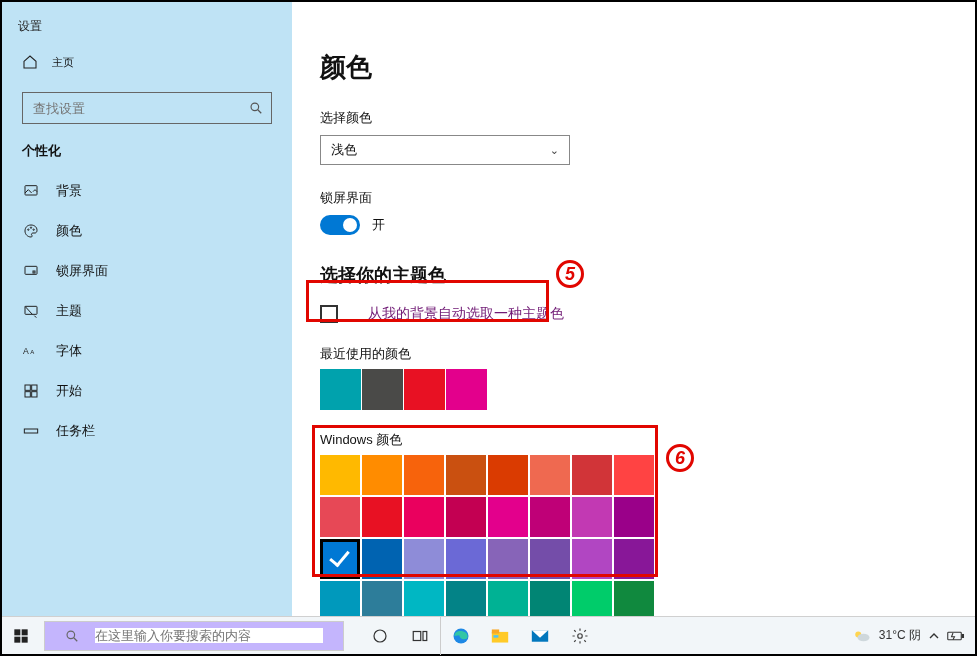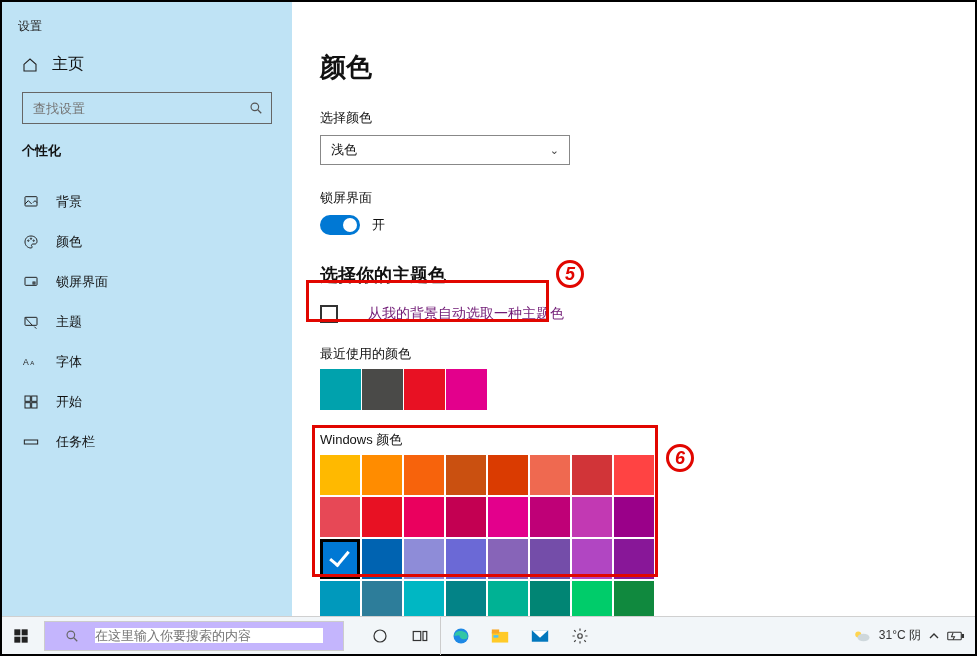--- a/index.html
+++ b/index.html
@@ -4,30 +4,30 @@
 <style>
 * { box-sizing: border-box; margin: 0; padding: 0; font-family: "Microsoft YaHei", "Segoe UI", sans-serif; }
 html, body { width: 977px; height: 656px; overflow: hidden; background: #fff; }
 
 .frame { position: relative; width: 977px; height: 656px; border: 2px solid #000; background: #fff; }
 
 .sidebar { position: absolute; left: 0; top: 0; width: 328px; height: 616px; background: #bfe3f5; }
 .sidebar .app-title { position: absolute; left: 16px; top: 16px; font-size: 12px; color: #222; }
 .sidebar .home-row { position: absolute; left: 20px; top: 52px; display: flex; align-items: center; gap: 14px; cursor: pointer; }
 .sidebar .home-row .icon { width: 16px; height: 16px; display: flex; align-items: center; justify-content: center; }
-.sidebar .home-row span.lbl { font-size: 16px; color: #111; }
+.sidebar .home-row span.lbl { font-size: 11px; color: #111; }
 
 .search-box { position: absolute; left: 20px; top: 90px; width: 250px; height: 32px; border: 1px solid #666; background: #bfe3f5; display: flex; align-items: center; }
 .search-box input { flex: 1; background: transparent; border: none; outline: none; padding: 0 10px; font-size: 13px; color: #555; }
 .search-box .sicon { width: 30px; display: flex; align-items: center; justify-content: center; }
 
 .section-title { position: absolute; left: 20px; top: 140px; font-size: 13px; font-weight: bold; color: #111; }
 
 .nav { position: absolute; left: 0; top: 180px; width: 100%; }
-.nav-item { display: flex; align-items: center; gap: 16px; height: 40px; padding-left: 20px; cursor: pointer; font-size: 13px; color: #111; }
+.nav-item { display: flex; align-items: flex-start; gap: 16px; height: 40px; padding-left: 20px; cursor: pointer; font-size: 13px; color: #111; }
 .nav-item .icon { width: 18px; height: 18px; display: flex; align-items: center; justify-content: center; }
 
 .main { position: absolute; left: 290px; top: 0; right: 0; height: 616px; background: #fff; padding: 48px 28px 0 28px; overflow: hidden; }
 .main h1 { font-size: 26px; font-weight: 600; color: #111; margin-bottom: 24px; }
 .field-label { font-size: 13px; color: #111; margin-bottom: 8px; display: block; }
 
 .select-box { width: 250px; height: 30px; border: 1px solid #888; display: flex; align-items: center; justify-content: space-between; padding: 0 10px; font-size: 13px; color: #111; cursor: pointer; margin-bottom: 24px; }
 .select-box .chev { font-size: 11px; color: #444; }
 
 .toggle-row { display: flex; align-items: center; gap: 12px; margin-bottom: 28px; }

